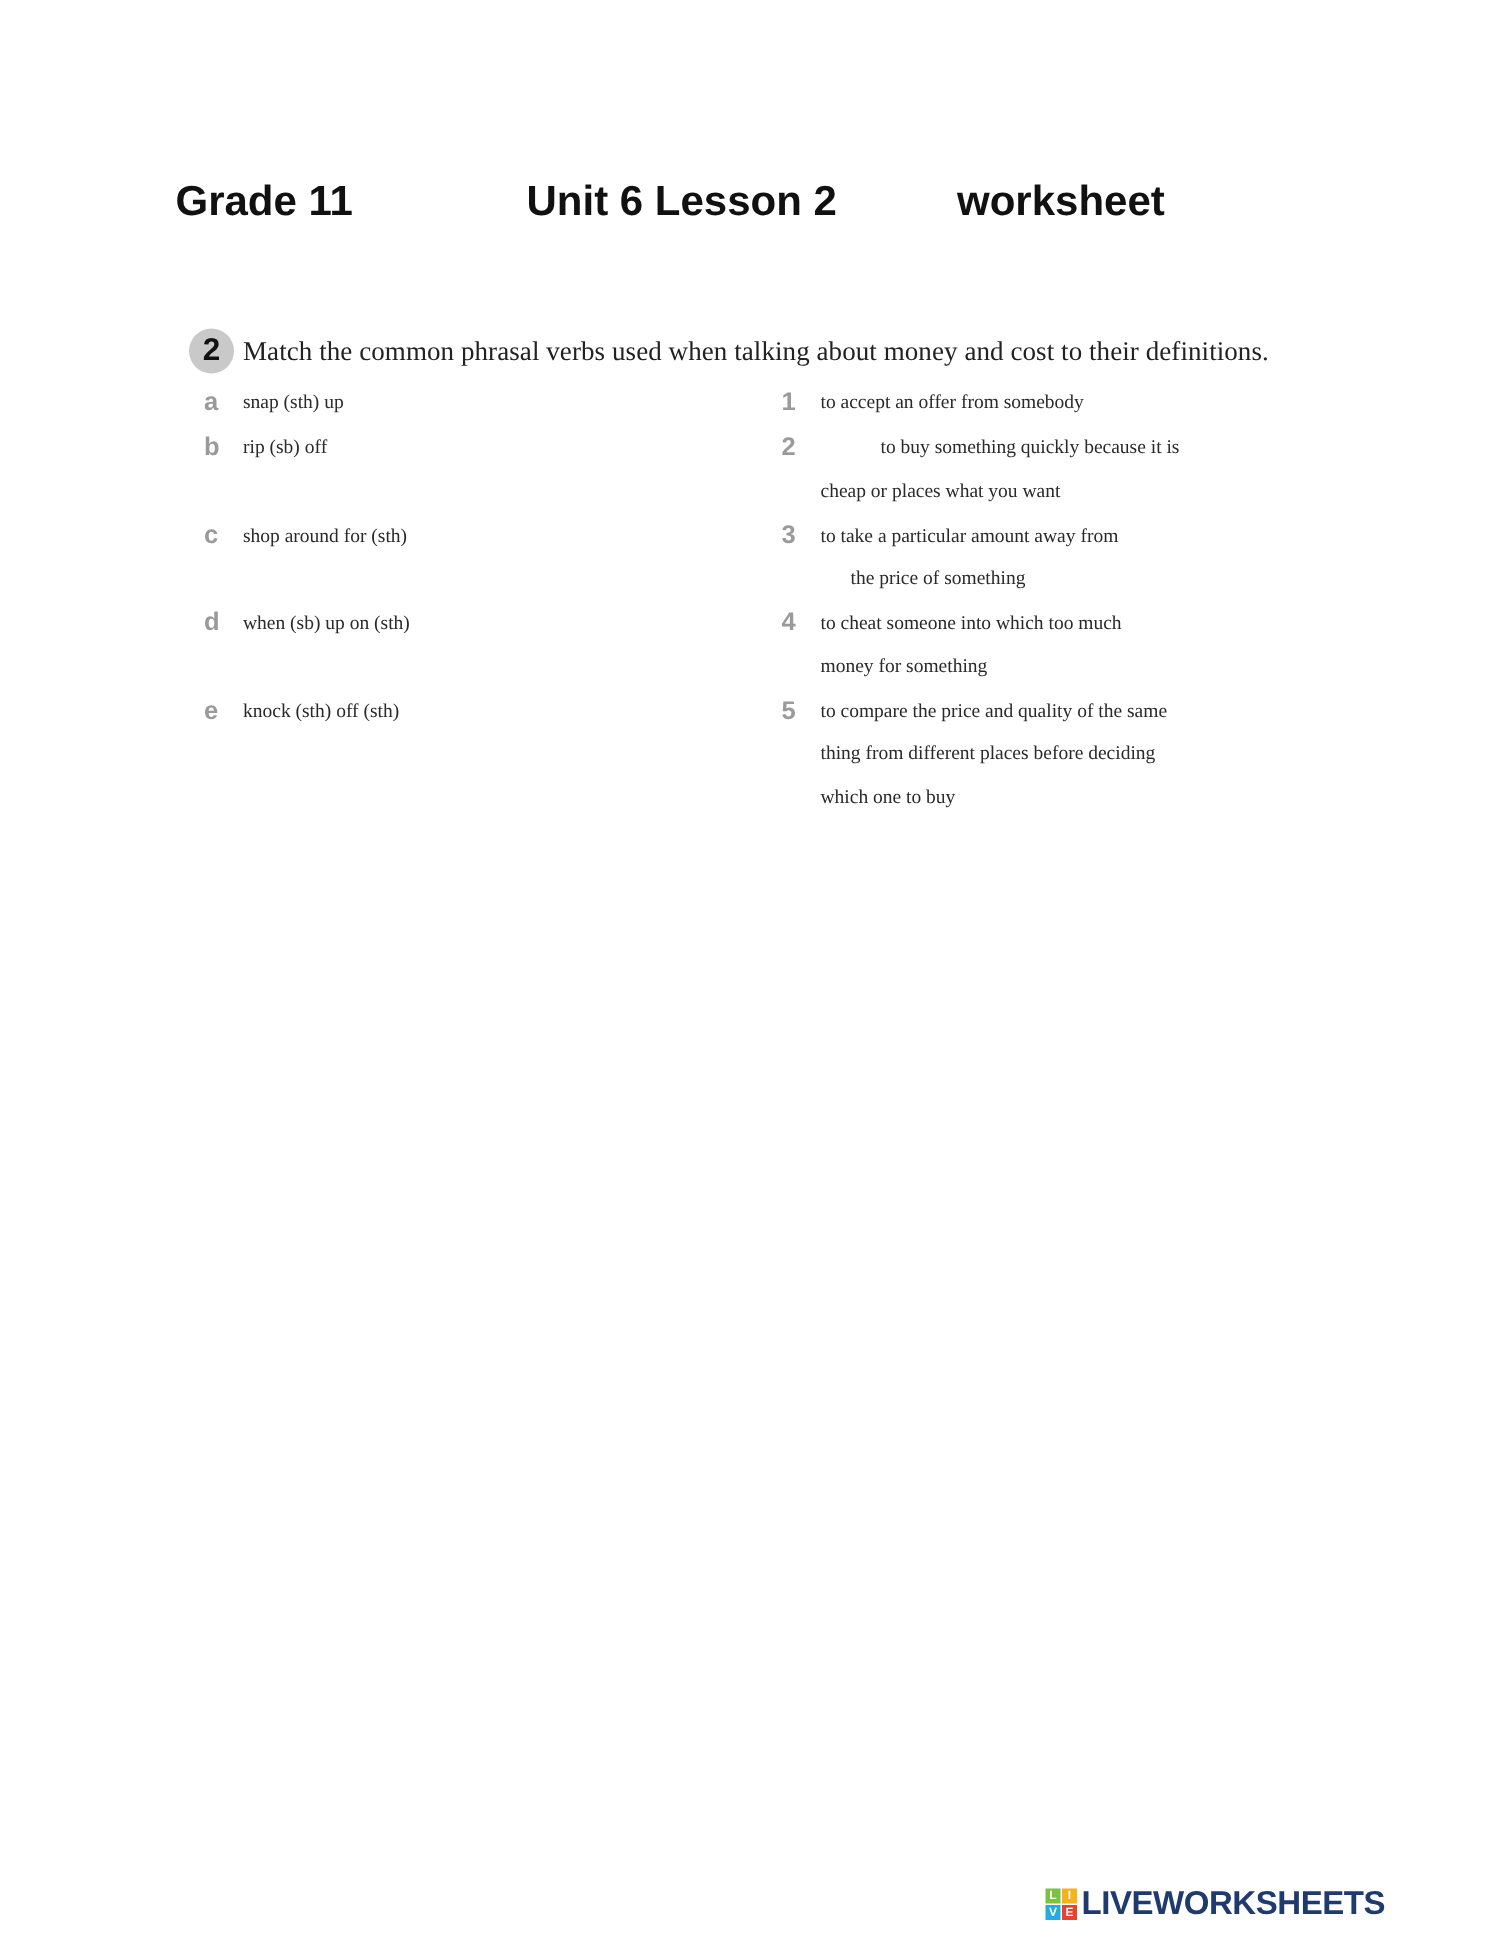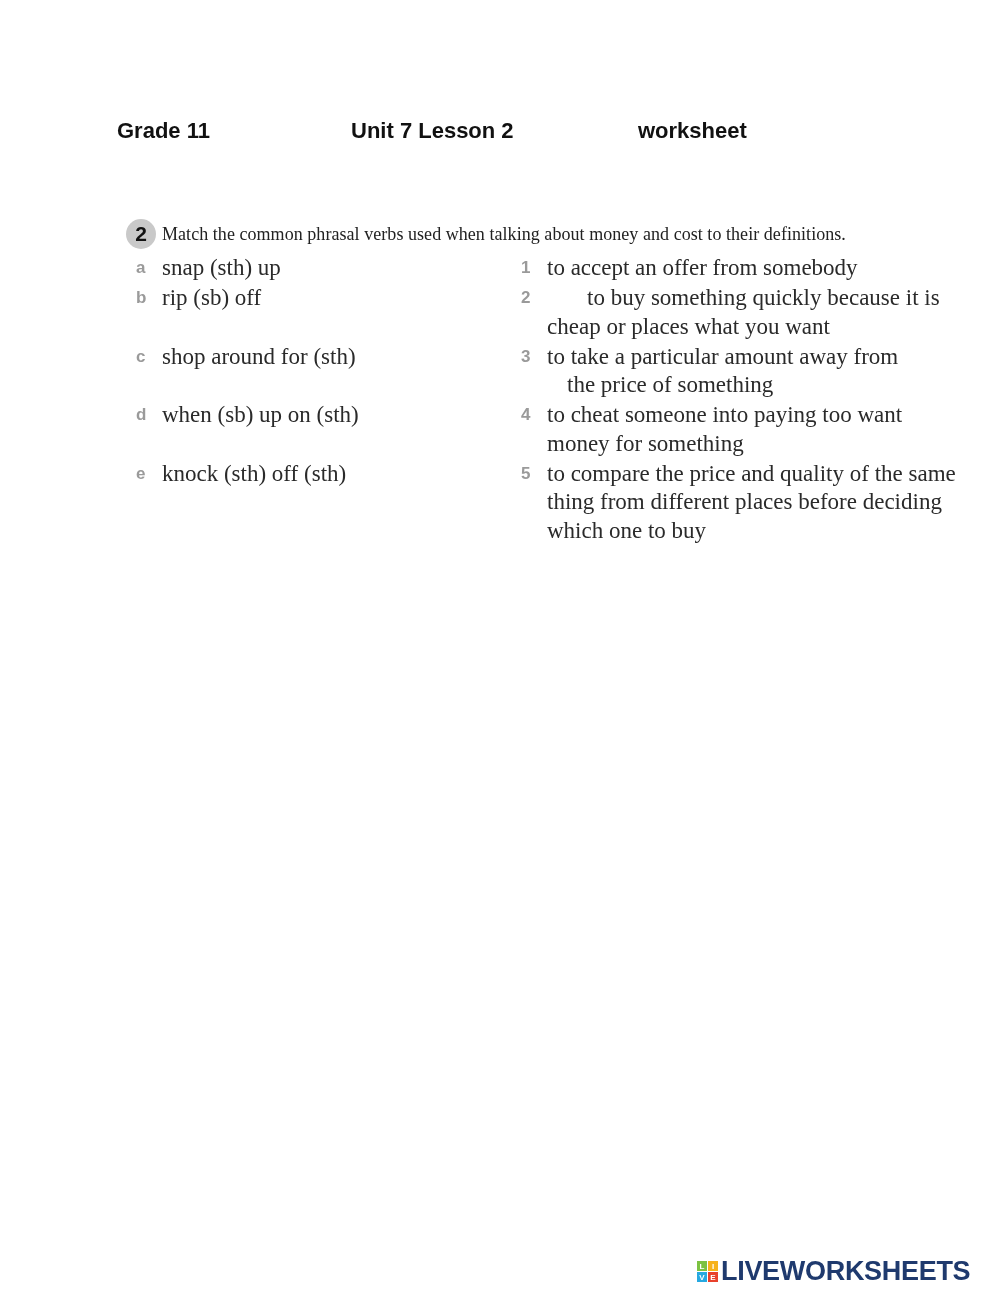--- a/index.html
+++ b/index.html
@@ -1,34 +1,34 @@
 <!DOCTYPE html>
 <html><head>
 <meta charset="utf-8">
 <style>
   html, body { margin:0; padding:0; background:#ffffff; }
   body { width:1000px; height:1291px; position:relative; overflow:hidden; }
-  .hdr { position:absolute; top:118px; font-family:"Liberation Sans", sans-serif; font-weight:bold; font-size:22px; color:#111; }
+  .hdr { position:absolute; top:118px; font-family:"Liberation Sans", sans-serif; font-weight:bold; font-size:28px; color:#111; }
   .ex-head { position:absolute; top:219px; left:126px; display:flex; align-items:center; }
   .ex-num { width:30px; height:30px; border-radius:50%; background:#c9c9c9; color:#111;
             font-family:"Liberation Sans", sans-serif; font-weight:bold; font-size:21px;
             display:flex; align-items:center; justify-content:center; margin-right:6px; }
   .ex-instr { font-family:"Liberation Serif", serif; font-size:18px; color:#222; letter-spacing:0.05px; }
-  .row { position:absolute; font-family:"Liberation Serif", serif; font-size:23px; color:#2a2a2a; line-height:28.5px; }
+  .row { position:absolute; font-family:"Liberation Serif", serif; font-size:13px; color:#2a2a2a; line-height:28.5px; }
   .lbl { position:absolute; font-family:"Liberation Sans", sans-serif; font-weight:bold; font-size:17px; color:#9a9a9a; line-height:28.5px; }
   .logo { position:absolute; left:697px; top:1256px; display:flex; align-items:center; }
   .tiles { display:grid; grid-template-columns:10px 10px; grid-template-rows:10px 10px; gap:1px; margin-right:3px; }
   .tile { font-family:"Liberation Sans", sans-serif; font-size:8px; font-weight:bold; color:#fff; display:flex; align-items:center; justify-content:center; }
-  .logo-text { font-family:"Liberation Sans", sans-serif; font-weight:bold; font-size:27px; color:#1f3a6e; letter-spacing:-0.3px;text-align:center; }
+  .logo-text { font-family:"Liberation Sans", sans-serif; font-weight:bold; font-size:22px; color:#1f3a6e; letter-spacing:-0.3px;text-align:center; }
 </style>
 </head>
 <body>
 
 <div class="hdr" style="left:117px;">Grade 11</div>
-<div class="hdr" style="left:351px;">Unit 7 Lesson 2</div>
+<div class="hdr" style="left:351px;">Unit 6 Lesson 2</div>
 <div class="hdr" style="left:638px;">worksheet</div>
 
 <div class="ex-head">
   <div class="ex-num">2</div>
   <div class="ex-instr">Match the common phrasal verbs used when talking about money and cost to their definitions.</div>
 </div>
 
 <div>
   <div>
     <span class="lbl" style="left:136px; top:254px;">a</span>
@@ -62,21 +62,21 @@
     <span class="row" style="left:555px; top:284px;margin-left:32px;">to buy something quickly because it is</span>
     <span class="row" style="left:547px; top:313px;">cheap or places what you want</span>
   </div>
   <div>
     <span class="lbl" style="left:521px; top:343px;">3</span>
     <span class="row" style="left:547px; top:343px;">to take a particular amount away from</span>
     <span class="row" style="left:567px; top:371px;">the price of something</span>
   </div>
   <div>
     <span class="lbl" style="left:521px; top:401px;">4</span>
-    <span class="row" style="left:547px; top:401px;">to cheat someone into paying too want</span>
+    <span class="row" style="left:547px; top:401px;">to cheat someone into which too much</span>
     <span class="row" style="left:547px; top:430px;">money for something</span>
   </div>
   <div>
     <span class="lbl" style="left:521px; top:460px;">5</span>
     <span class="row" style="left:547px; top:460px;">to compare the price and quality of the same</span>
     <span class="row" style="left:547px; top:488px;">thing from different places before deciding</span>
     <span class="row" style="left:547px; top:517px;">which one to buy</span>
   </div>
 </div>
 

